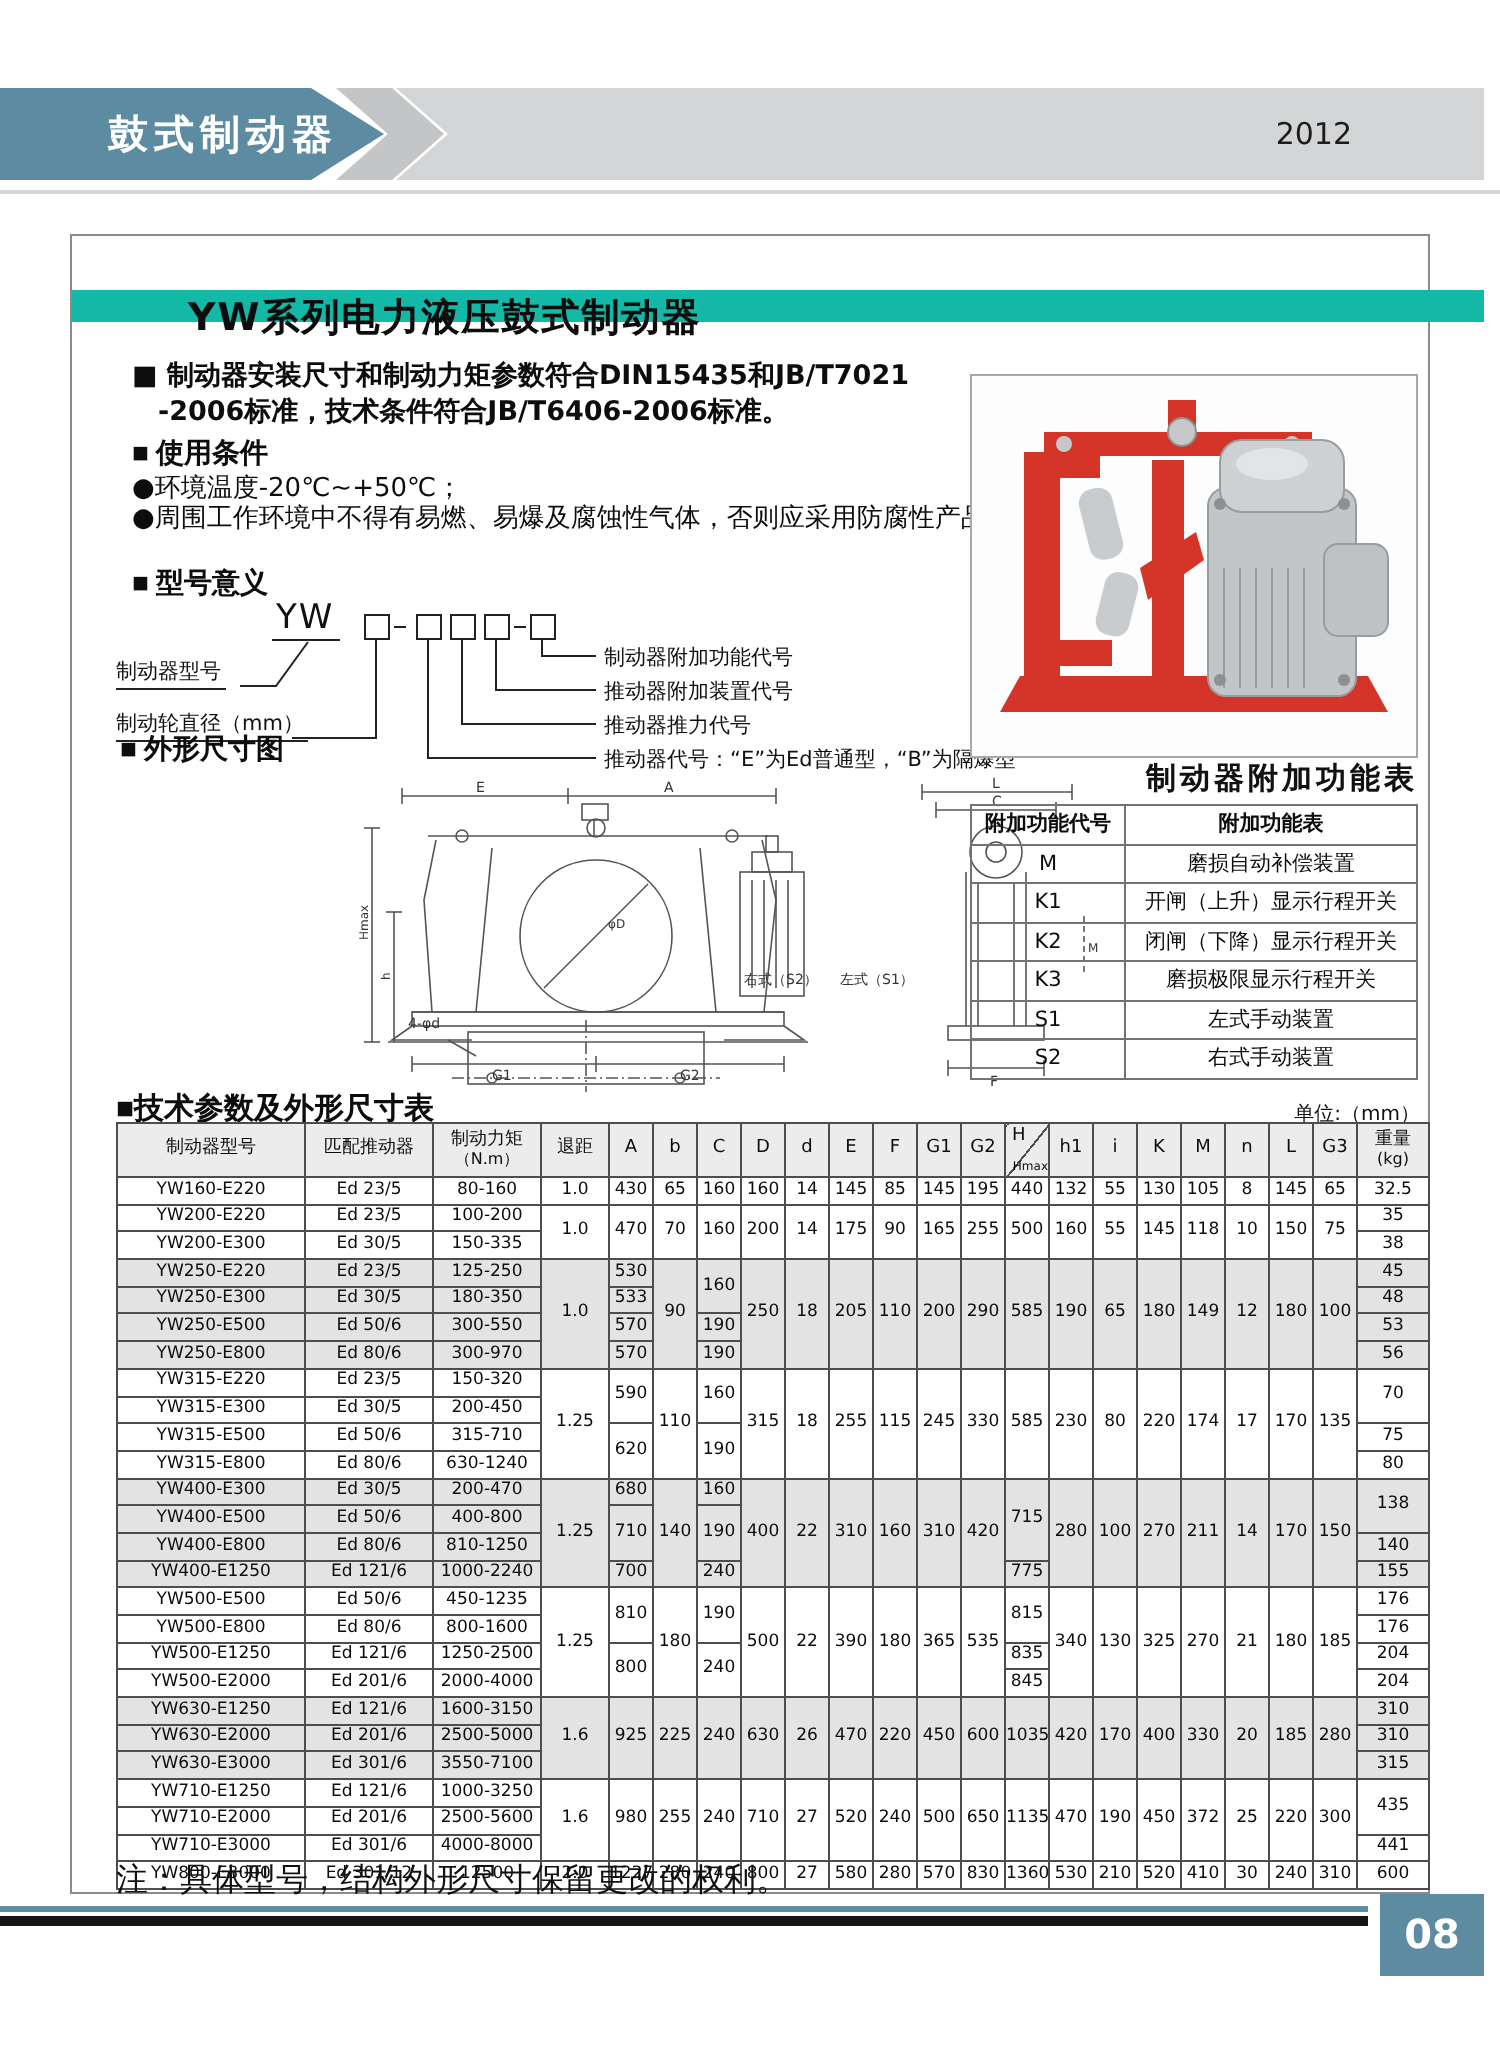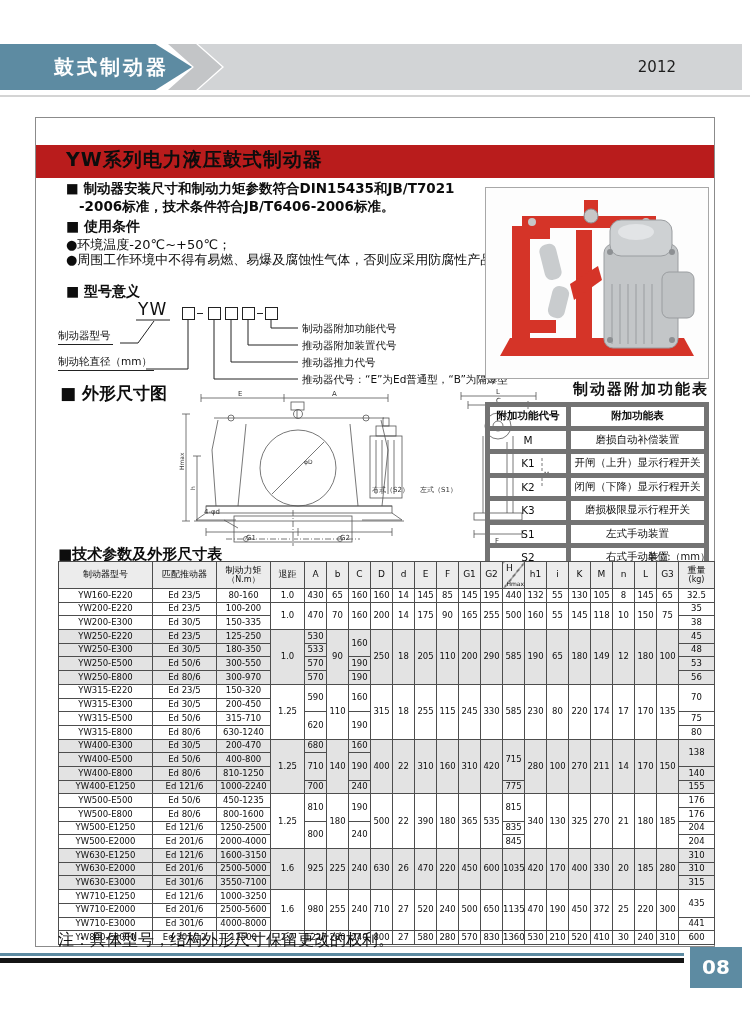--- a/index.html
+++ b/index.html
@@ -11,47 +11,47 @@
   .banner-chevron{position:absolute;left:168px;top:44px;width:54px;height:46px;background:#c3c5c7;
               clip-path:polygon(0 0,52% 0,100% 50%,52% 100%,0 100%,48% 50%);}
   .banner-teal{position:absolute;left:0;top:44px;width:192px;height:46px;background:#5d8ba2;
               clip-path:polygon(0 0,81% 0,100% 50%,81% 100%,0 100%);}
   .banner-title{color:#ffffff;font-size:20px;font-weight:bold;line-height:46px;padding-left:54px;letter-spacing:3px;}
   .banner-year{position:absolute;right:74px;top:44px;line-height:46px;font-size:15px;color:#1c1c1c;}
   .header-rule{position:absolute;left:0;top:95px;width:750px;height:2px;background:#d4d4d4;}
   
   .content{position:absolute;left:35px;top:117px;width:680px;height:830px;background:#fff;
            border:1px solid #8b8b8b;box-sizing:border-box;}
-  .doc-title-bar{position:absolute;left:0;top:27px;width:678px;height:33px;background:#b91c1c;}
+  .doc-title-bar{position:absolute;left:0;top:27px;width:678px;height:16px;background:#14b8a6;padding-left:28px;}
   .doc-title{padding-left:30px;line-height:28px;font-size:19px;font-weight:bold;color:#0d0d0d;letter-spacing:1px;}
   .intro{position:absolute;left:30px;top:62px;font-size:13.5px;font-weight:bold;line-height:17.5px;color:#0d0d0d;}
   .intro .l2{padding-left:13px;}
-  .h-black{font-weight:bold;color:#0d0d0d;}
+  .h-black{font-weight:bold;color:#0d0d0d;font-family:Liberation Serif, serif;}
   .usage-heading{position:absolute;left:30px;top:100px;font-size:14px;}
   .usage{position:absolute;left:30px;top:119px;font-size:13px;line-height:15px;color:#0d0d0d;}
   .model-heading{position:absolute;left:30px;top:165px;font-size:14px;}
   
   .model-diagram{position:absolute;left:22px;top:181px;width:450px;height:90px;font-size:10.5px;}
   .model-code{position:absolute;left:80px;top:0;font-size:17px;letter-spacing:1px;}
   .mbox{position:absolute;top:8px;width:11px;height:11px;border:1px solid #222;}
   .mdash{position:absolute;top:14px;width:6px;height:1px;background:#222;}
   .mlbl-left{position:absolute;border-bottom:1px solid #222;padding:0 2px 1px 0;}
   .mlbl-right{position:absolute;left:244px;white-space:nowrap;}
   .model-lines{position:absolute;left:0;top:0;}
   
-  .outline-heading{position:absolute;left:24px;top:264px;font-size:17px;}
+  .outline-heading{position:absolute;left:24px;top:248px;font-size:14px;}
   .outline-drawing{position:absolute;left:140px;top:270px;width:375px;height:158px;}
   
   .photo-frame{position:absolute;left:449px;top:69px;width:224px;height:192px;border:1px solid #a8a8a8;
                background:#fdfdfd;box-sizing:border-box;}
   .photo-caption{position:absolute;left:449px;top:262px;width:224px;text-align:right;font-size:15px;
                font-weight:bold;letter-spacing:2px;}
   .func-table{position:absolute;left:449px;top:284px;width:224px;border-collapse:collapse;
               font-size:10.5px;text-align:center;table-layout:fixed;}
-  .func-table th,.func-table td{border:5px solid #737373;height:18.5px;padding:0;font-weight:normal;color:#0d0d0d;}
+  .func-table th,.func-table td{border:1px solid #737373;height:18.5px;padding:0;font-weight:normal;color:#0d0d0d;}
   .func-table th{font-weight:bold;}
   .func-table .c1{width:76px;}
   
   .spec-heading{position:absolute;left:22px;top:427px;font-size:15px;}
   .spec-unit{position:absolute;right:4px;top:432px;font-size:10px;}
   .spec-table{position:absolute;left:22px;top:443px;width:656px;border-collapse:collapse;
               table-layout:fixed;font-size:8.5px;text-align:center;}
   .spec-table th,.spec-table td{border:1px solid #4d4d4d;padding:0;line-height:1.1;color:#0d0d0d;overflow:hidden;}
   .spec-table thead th{background:#ececec;height:26px;font-weight:normal;font-size:9px;}
   .spec-table td{height:12.7px;background:#fff;}

